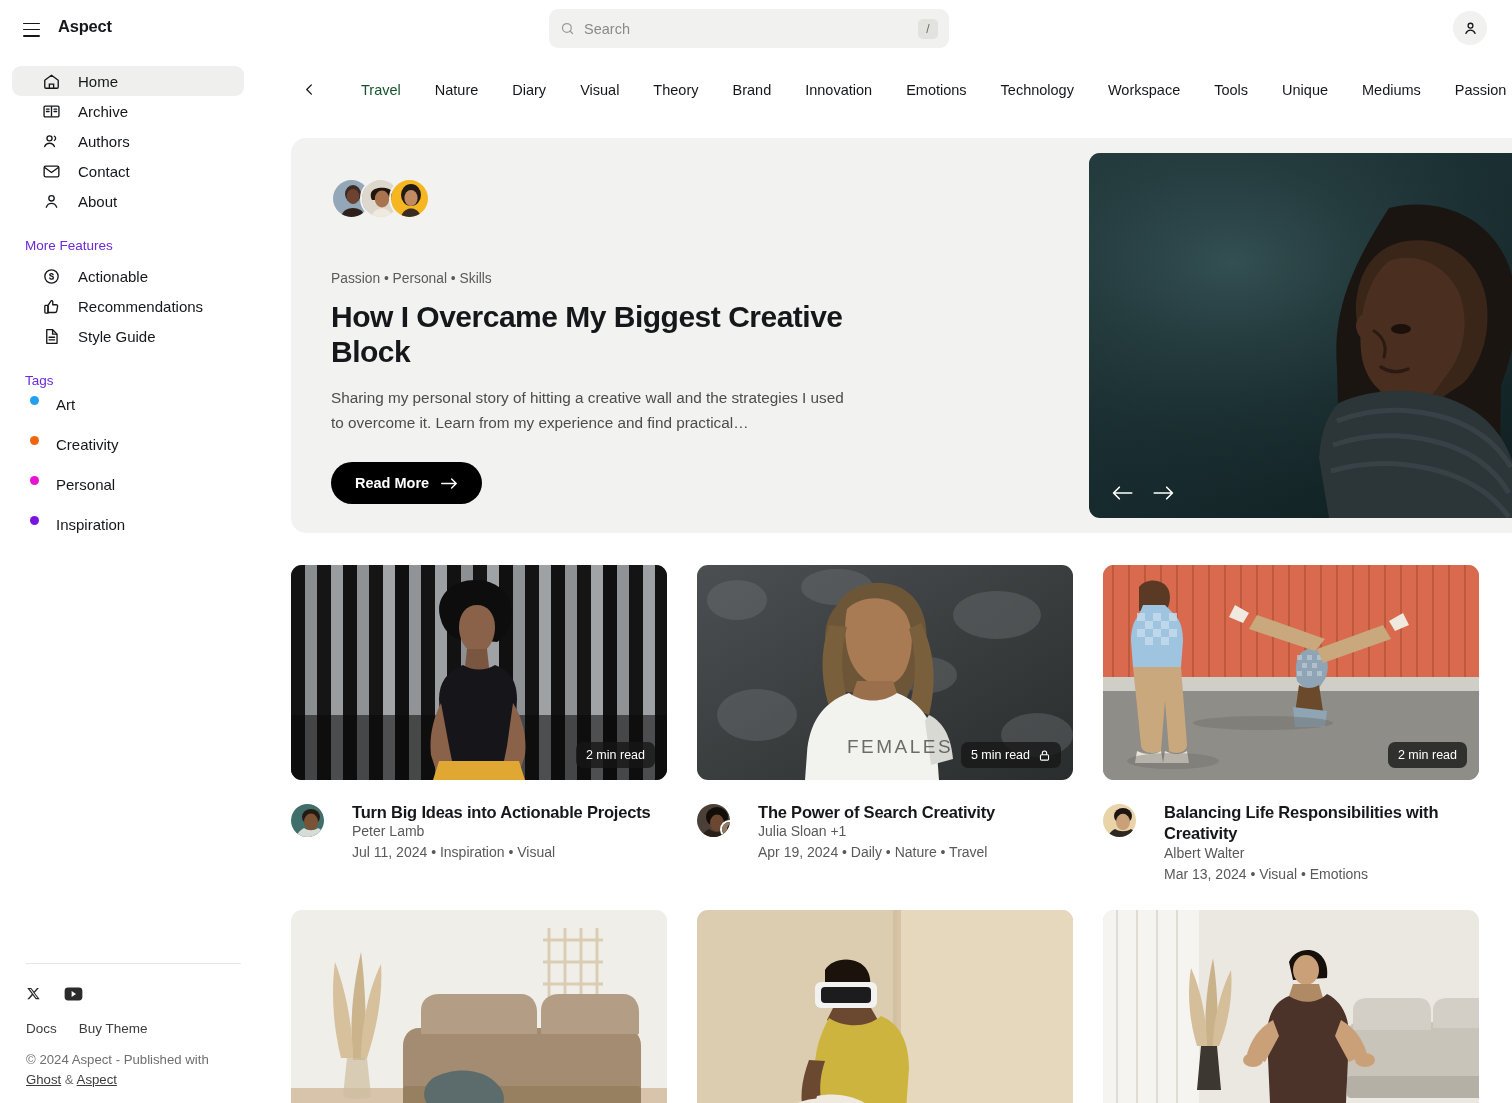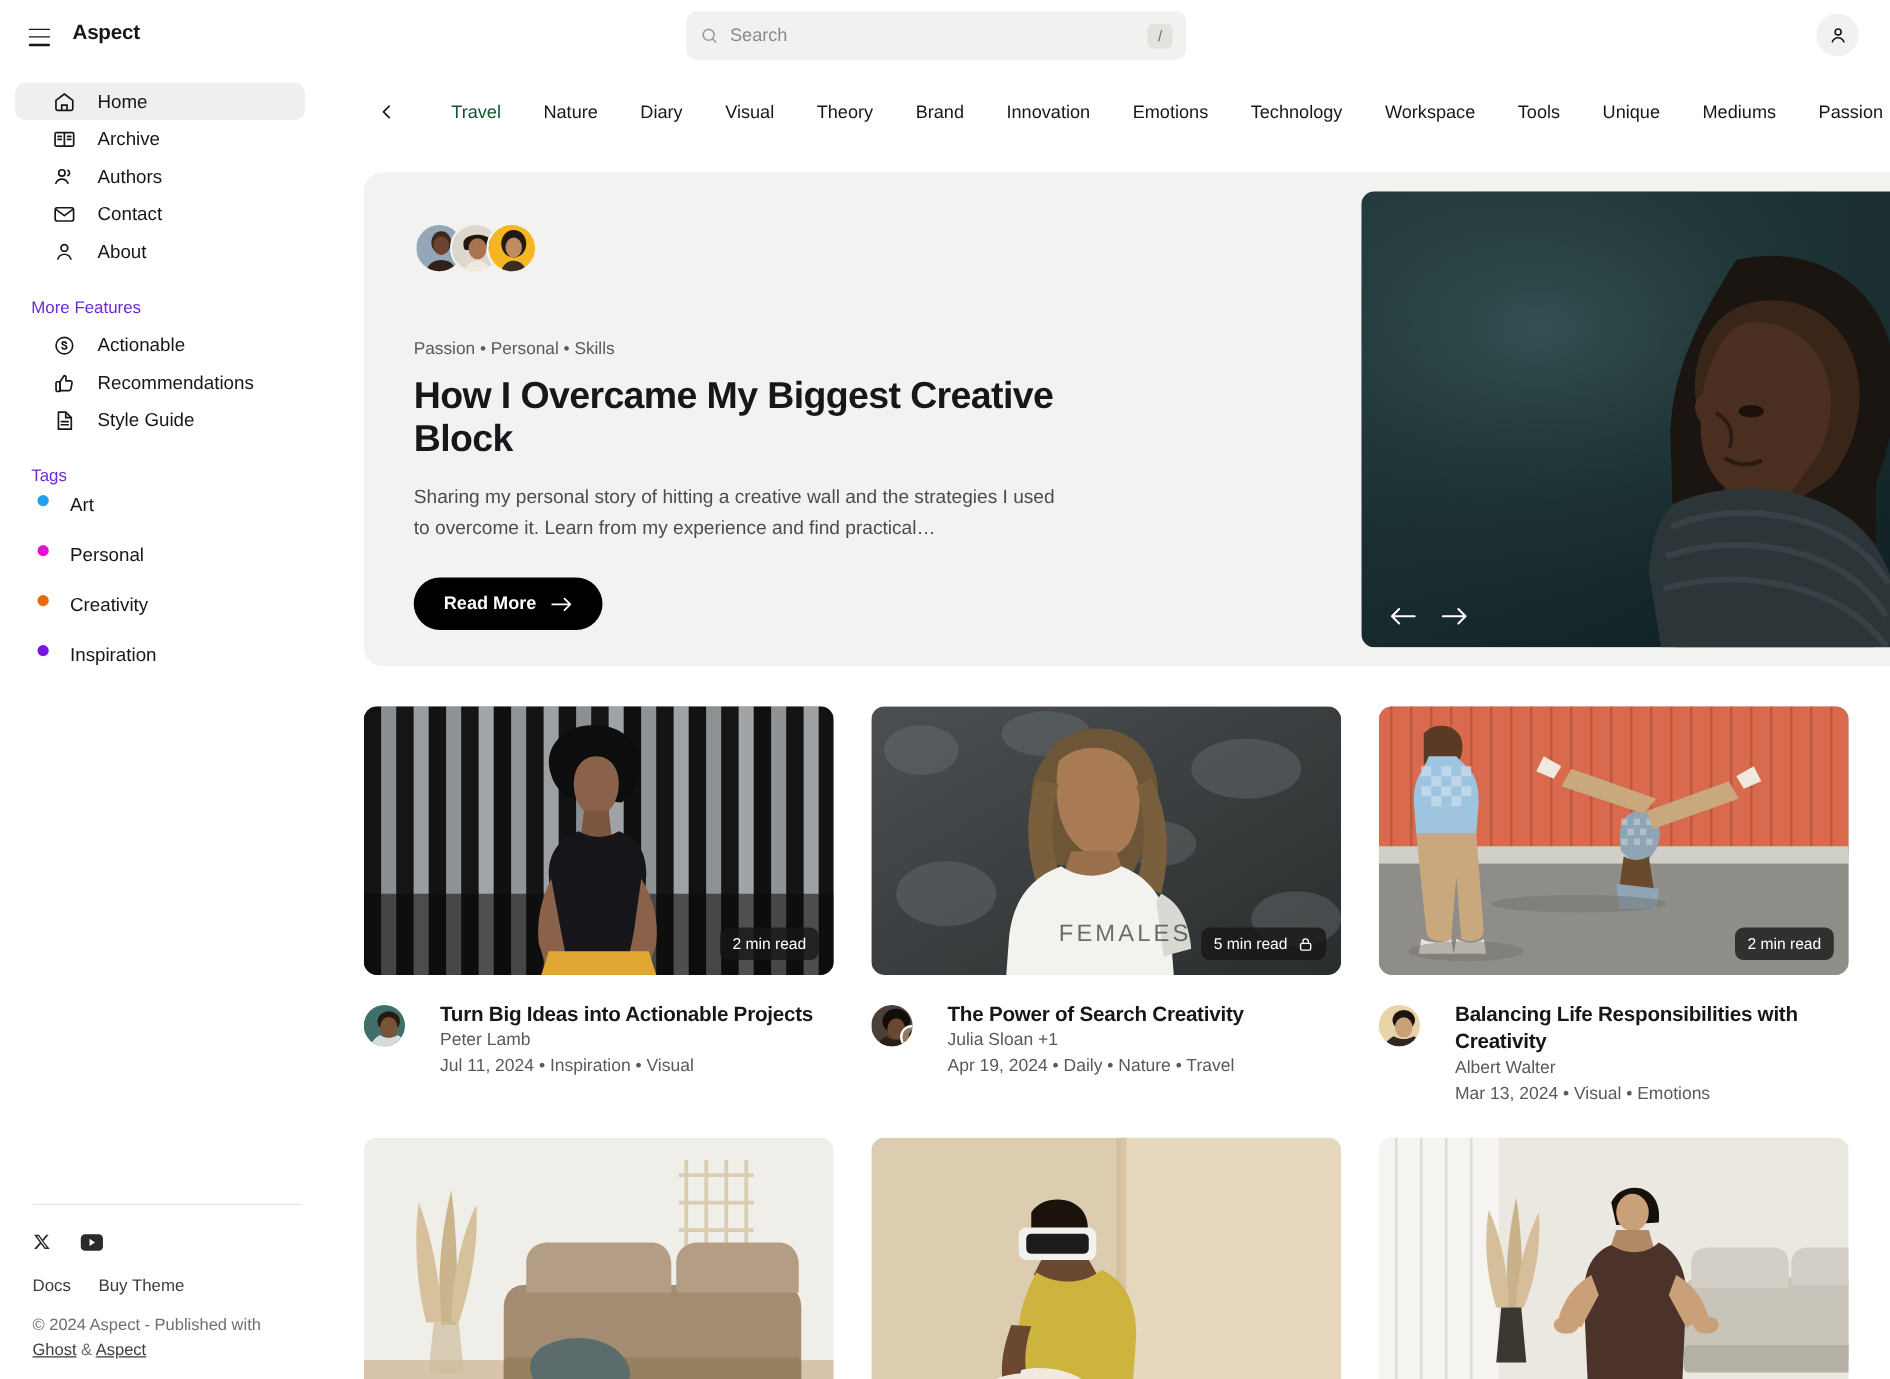--- a/index.html
+++ b/index.html
@@ -288,26 +288,26 @@
     <span>Style Guide</span>
   </a>
 
   <div class="sec-label">Tags</div>
 
   <a class="tag-item">
     <span class="dot" style="background:#21a0f0"></span>
     <span>Art</span>
   </a>
   <a class="tag-item">
+    <span class="dot" style="background:#f0660f"></span>
+    <span>Creativity</span>
+  </a>
+  <a class="tag-item">
     <span class="dot" style="background:#e612d6"></span>
     <span>Personal</span>
-  </a>
-  <a class="tag-item">
-    <span class="dot" style="background:#f0660f"></span>
-    <span>Creativity</span>
   </a>
   <a class="tag-item">
     <span class="dot" style="background:#7a13e0"></span>
     <span>Inspiration</span>
   </a>
 
   <div class="footer">
     <div class="divider"></div>
     <div class="social-row">
       <svg width="15" height="15" viewBox="0 0 24 24" fill="#2b2b2b">

